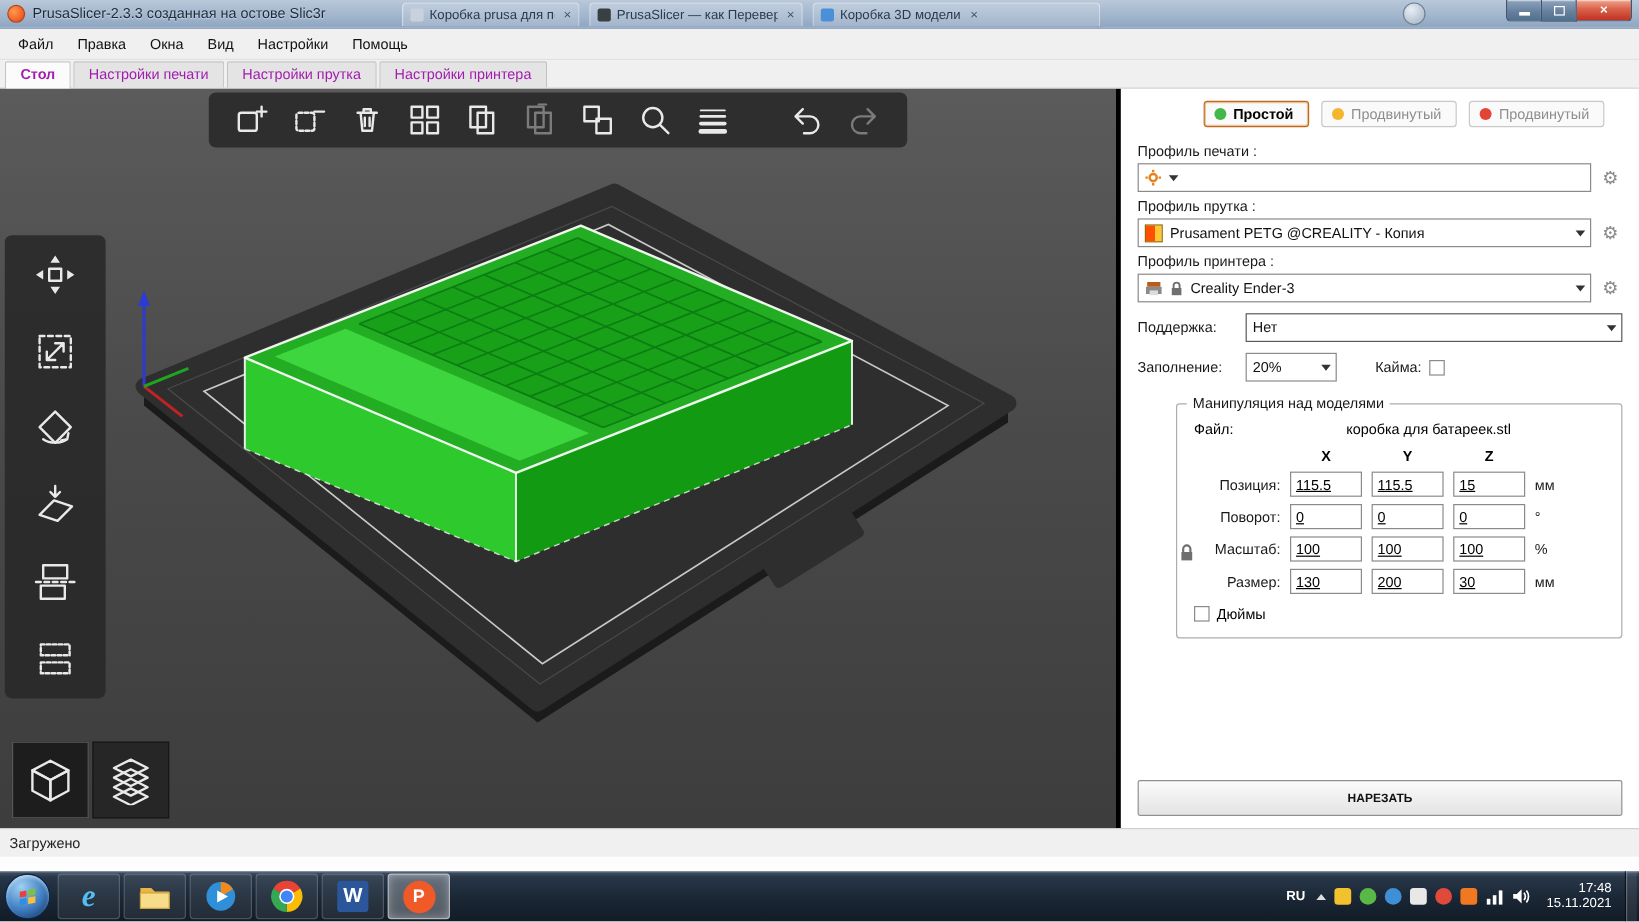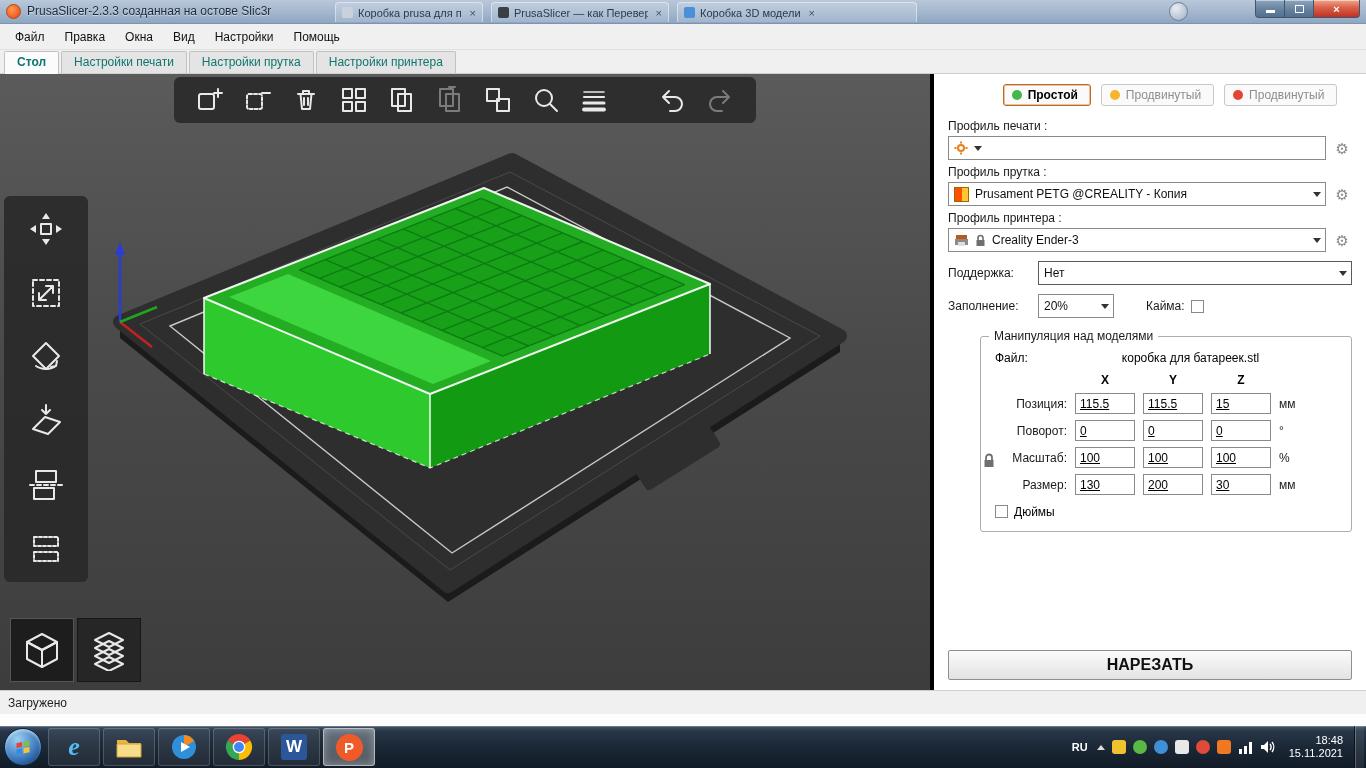--- a/index.html
+++ b/index.html
@@ -31,21 +31,21 @@
   .wc-close { width:46px; border-left:none; border-radius:0 0 4px 0;
     background:linear-gradient(180deg,#f2a48c,#d9614a 45%,#c03121); font-weight:bold; }
   .minbar { width:9px; height:3px; background:#fff; margin-top:6px; }
   .maxbox { width:9px; height:8px; border:1px solid #fff; }
 
   
   .menubar { height:26px; flex:0 0 26px; background:#f0f0f0; display:flex; align-items:center;
     padding-left:6px; gap:2px; border-bottom:1px solid #e2e2e2; }
   .menu-item { font-size:12px; color:#111; padding:4px 9px; }
   .tabbar { height:24px; flex:0 0 24px; background:#f0f0f0; display:flex; align-items:flex-end; padding-left:4px; border-bottom:1px solid #cfcfcf; }
-  .ptab { font-size:12px; color:#0f766e; padding:3px 12px 4px; border:1px solid #c2c2c2; border-bottom:none;
+  .ptab { font-size:12px; color:#a21caf; padding:3px 12px 4px; border:1px solid #c2c2c2; border-bottom:none;
     background:#e4e4e4; margin-right:2px; border-radius:2px 2px 0 0; }
   .ptab.active { background:#fbfbfb; font-weight:bold; position:relative; top:1px; padding-bottom:5px; }
 
   
   .content { flex:1 1 auto; display:flex; min-height:0; }
   .viewport { position:relative; width:930px; flex:0 0 930px; overflow:hidden;
     background:linear-gradient(180deg,#5b5b5b 0%,#4a4a4a 45%,#3d3d3d 100%); }
   .viewport svg.scene { position:absolute; inset:0; width:100%; height:100%; display:block; }
 
   .top-toolbar { position:absolute; top:3px; left:50%; transform:translateX(-50%);
@@ -90,21 +90,21 @@
   .file-row { display:flex; gap:10px; font-size:12px; margin:2px 0 8px 4px; }
   .file-val { font-weight:normal; margin-left:44px;padding-left:40px; }
   .mrow { display:flex; align-items:center; gap:8px; margin-top:6px; }
   .mlabel { width:76px; flex:0 0 76px; text-align:right; font-size:12px; color:#1a1a1a; }
   .axis-head { width:60px; flex:0 0 60px; text-align:center; font-size:12px; font-weight:bold; }
   .num-in { width:60px; flex:0 0 60px; height:21px; border:1px solid #8a8a8a; font-size:12px; padding:0 4px; font-family:"Liberation Sans",sans-serif;text-decoration:underline; }
   .unit { width:28px; font-size:12px; color:#1a1a1a; }
   .lock-badge { position:absolute; left:2px; top:116px; }
   .inches-row { display:flex; gap:6px; margin:10px 0 2px 4px; font-size:12px; }
 
-  .slice-btn { margin-top:auto; height:30px; width:100%; font-size:16px; font-weight:bold; color:#111;
+  .slice-btn { margin-top:auto; height:30px; width:100%; font-size:10px; font-weight:bold; color:#111;
     background:linear-gradient(180deg,#fbfbfb,#e3e3e3); border:1px solid #8f8f8f; border-radius:2px; }
 
   
   .statusbar { height:24px; flex:0 0 24px; background:#f0f0f0; border-top:1px solid #cfcfcf;
     display:flex; align-items:center; padding-left:8px; font-size:12px; color:#222; }
   .desktop-gap { height:12px; flex:0 0 12px; background:#fdfdfd; }
   .taskbar { height:42px; flex:0 0 42px; display:flex; align-items:center; padding:0 0 0 4px;
     background:linear-gradient(180deg,#45566a 0%,#273648 12%,#1a2634 55%,#121c28 100%);
     box-shadow:inset 0 1px 0 rgba(255,255,255,.22); }
   .orb { width:38px; height:38px; border-radius:50%; margin-right:6px; flex:0 0 38px;
@@ -559,19 +559,19 @@
       <svg width="15" height="14" viewBox="0 0 15 14">
           <rect x="1" y="9" width="3" height="5" fill="#fff"></rect>
           <rect x="6" y="6" width="3" height="8" fill="#fff"></rect>
           <rect x="11" y="2" width="3" height="12" fill="#fff"></rect>
         </svg>
       <svg width="16" height="14" viewBox="0 0 16 14">
           <polygon points="1,5 4,5 8,1 8,13 4,9 1,9" fill="#fff"></polygon>
           <path d="M10 4a5 5 0 0 1 0 6M12 2a8 8 0 0 1 0 10" stroke="#fff" fill="none" stroke-width="1.4"></path>
         </svg>
       <div class="clock">
-        <div>18:48</div>
+        <div>17:48</div>
         <div>15.11.2021</div>
       </div>
       <div class="show-desktop"></div>
     </div>
   </div>
 </div>
 
 </body></html>

